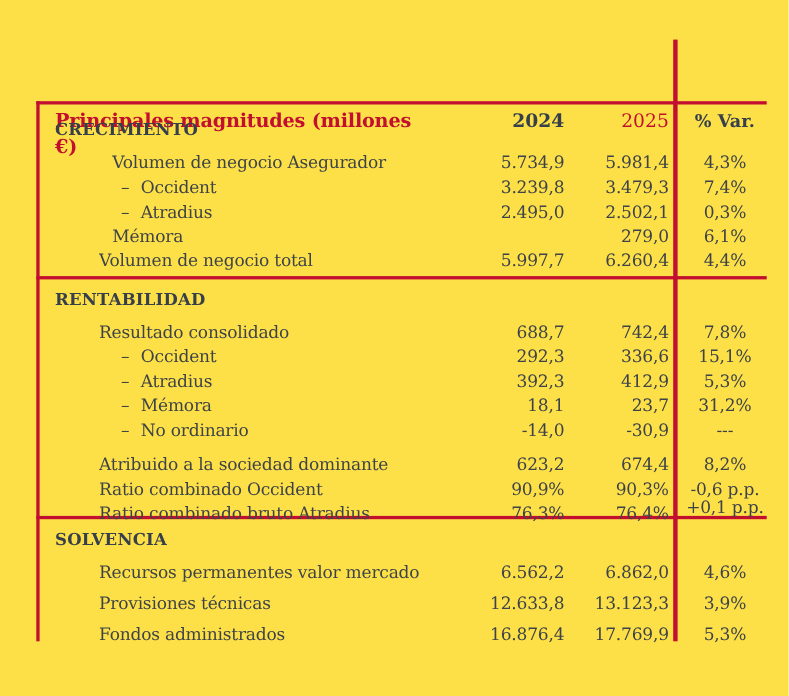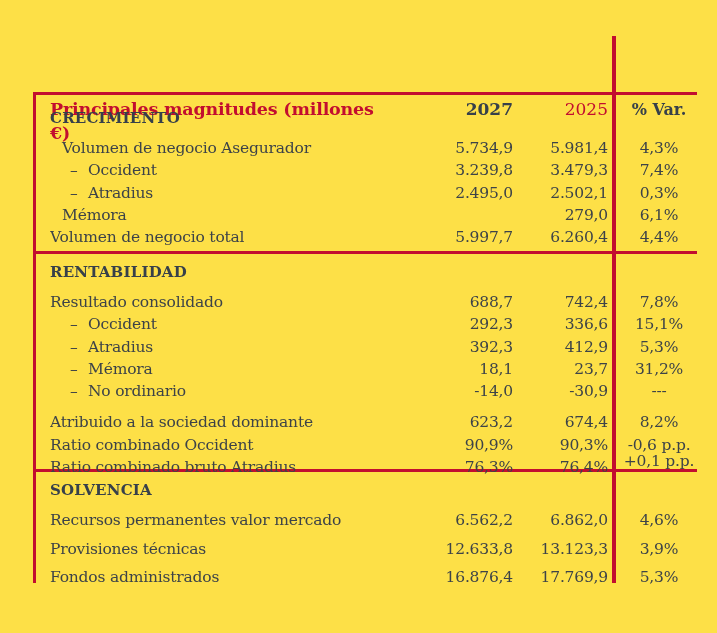--- a/index.html
+++ b/index.html
@@ -38,21 +38,21 @@
   .section-title {
     font-size: 15px; font-weight: bold; line-height: 24px;
     color: var(--head, #37404A); letter-spacing: 0.2px;
   }
   .sec-0 .section-title { margin: 14px 0 7px 0; }
   .sec-1 .section-title { margin: 6px 0 7px 0; }
   .sec-2 .section-title { margin: 6px 0 4px 0; }
 
   .row { display: flex; line-height: 22.3px; font-size: 15.5px; letter-spacing: -0.2px; }
   .sec-2 .row { line-height: 28.6px; align-items: center; }
-  .c-label { flex: 1; white-space: nowrap; overflow: hidden; }
+  .c-label { flex: 1; white-space: nowrap; overflow: hidden; margin-left: 40px; }
   .c-a { width: 115px; text-align: right; }
   .c-b { width: 95px;  text-align: right; }
   .c-v { width: 102px; text-align: center; }
   .indent-sub  .c-label { padding-left: 12px; }
   .indent-dash .c-label { padding-left: 20px; }
   .dash { display: inline-block; width: 18px; }
   .gap-before { margin-top: 9px; }
   .raised { transform: translateY(-6px); }
 </style>
 </head>
@@ -61,21 +61,21 @@
 <div class="sheet" id="sheet" style="--red: #C20E2F; --text: #3D4348; --head: #37404A;">
 
   <div class="rline divider-col"></div>
   <div class="rline line-header"></div>
   <div class="rline line-mid1"></div>
   <div class="rline line-mid2"></div>
   <div class="rline border-left"></div>
 
   <div class="header-row">
     <div class="title">Principales magnitudes (millones €)</div>
-    <div class="h-a">2027</div>
+    <div class="h-a">2024</div>
     <div class="h-b">2025</div>
     <div class="h-v">% Var.</div>
   </div>
 
   <div class="section sec-0">
     <div class="section-title">CRECIMIENTO</div>
     <div class="rows">
         <div class="row indent-sub">
           <div class="c-label"><span>Volumen de negocio Asegurador</span></div>
           <div class="c-a">5.734,9</div>

